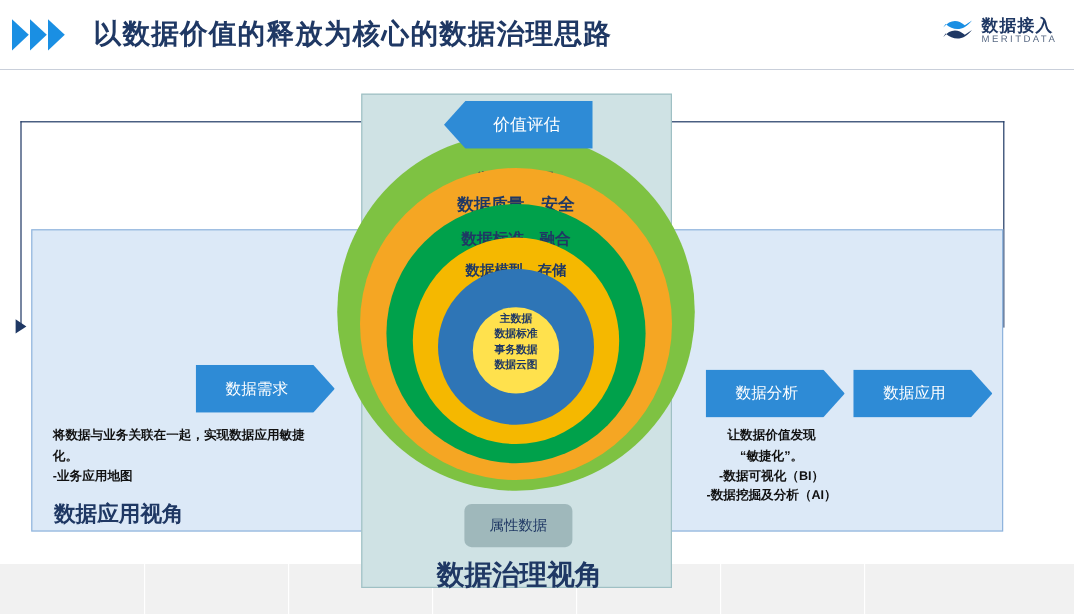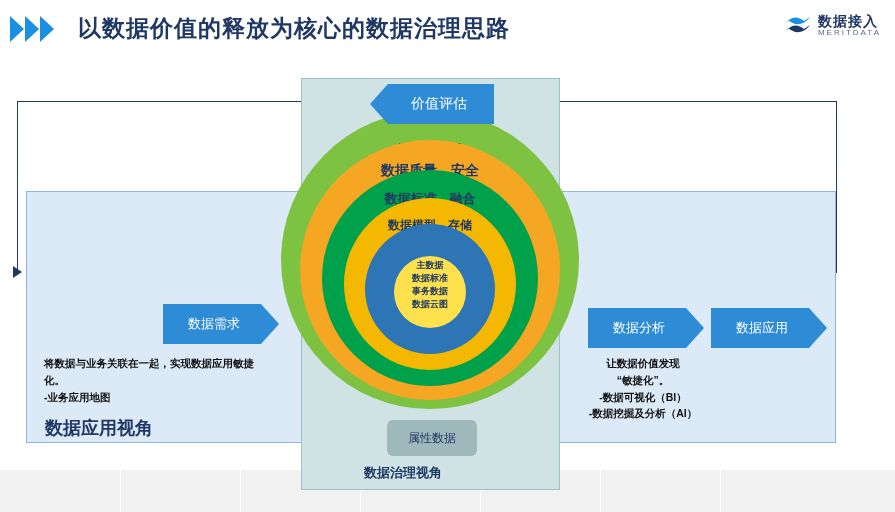--- a/index.html
+++ b/index.html
@@ -146,21 +146,21 @@
     position: absolute;
     left: 301px; top: 20px;
     width: 259px; height: 412px;
     background: #cfe2e4;
     border: 1px solid #9fc0c4;
     box-sizing: border-box;
   }
   #gov-view-label {
     position: absolute;
     left: 364px; top: 406px;
-    font-size: 13px;
+    font-size: 23px;
     color: #1f3864;
     font-weight: bold;
   }
 
   
   .ring {
     position: absolute;
     border-radius: 50%;
     text-align: center;
   }

